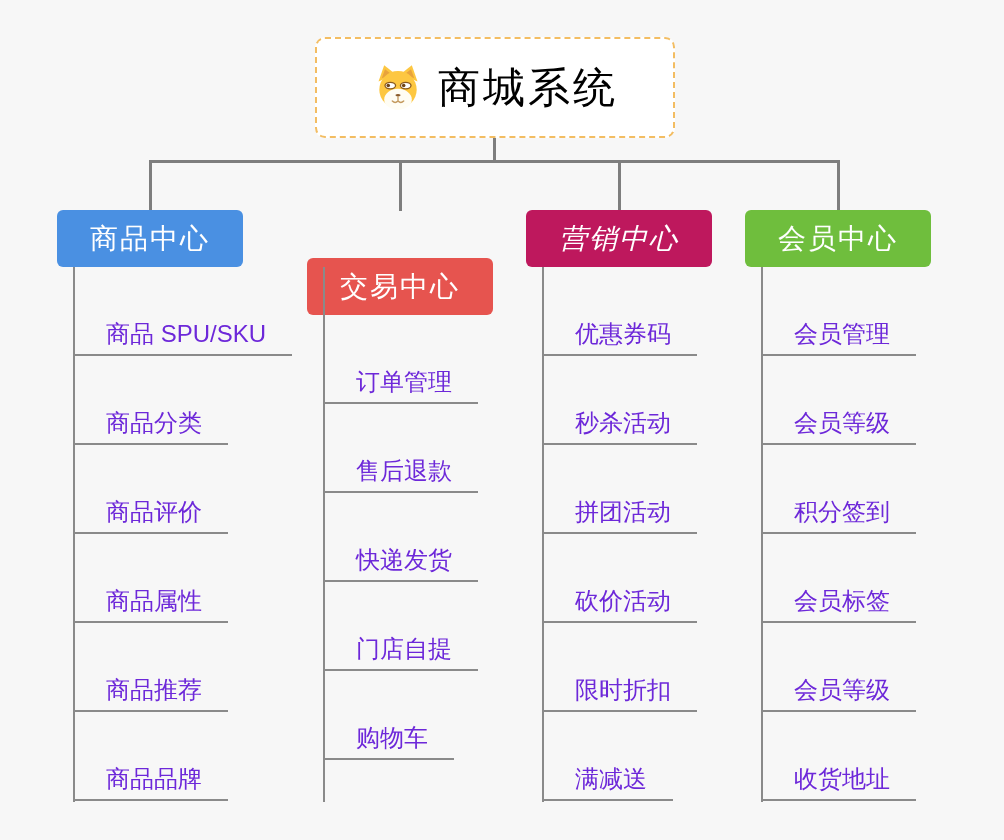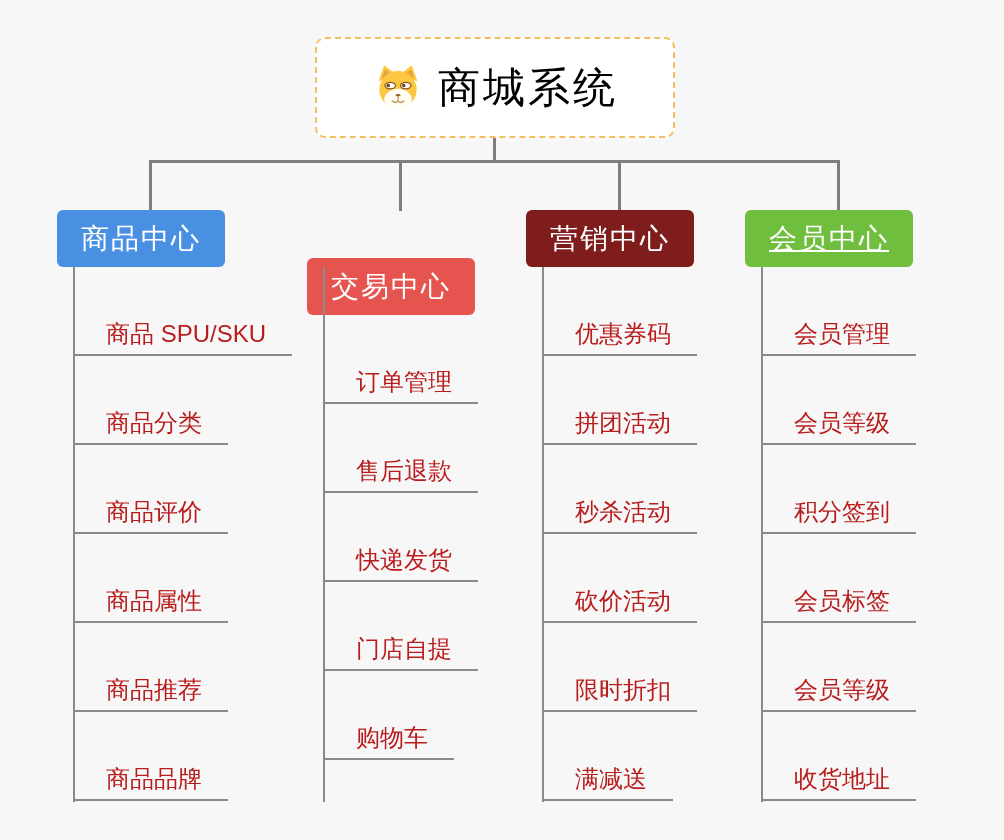--- a/index.html
+++ b/index.html
@@ -48,21 +48,21 @@
   .dog-icon svg { display: block; width: 100%; height: 100%; }
 
   
   .branch { position: absolute; top: 210px; width: 250px; }
   .branch-0 { left: 57px; }
   .branch-1 { left: 307px; }
   .branch-2 { left: 526px; }
   .branch-3 { left: 745px; }
 
   .branch-node {
-    width: 168px; height: 57px;
+    width: 186px; height: 57px;
     border-radius: 6px;
     color: #FFFFFF;
     font-size: 28px;
     letter-spacing: 2px;
     display: flex;
     align-items: center;
     justify-content: center;
     cursor: pointer;
     white-space: nowrap;
   }
@@ -79,21 +79,21 @@
     height: 89px;
     display: flex;
     align-items: flex-end;
   }
   .item-label {
     display: inline-block;
     border-bottom: 2px solid #8A8A8A;
     padding: 0 26px 7px 33px;
     font-size: 24px;
     line-height: 1.1;
-    color: #b91c1c;
+    color: #6d28d9;
     white-space: nowrap;
     cursor: pointer;
   }
 </style>
 </head>
 <body>
 
 <div class="canvas">
 
   <div class="line root-drop"></div>
@@ -165,46 +165,46 @@
       <div class="item">
           <span class="item-label">门店自提</span>
         </div>
       <div class="item">
           <span class="item-label">购物车</span>
         </div>
     </div>
   </div>
 
   <div class="branch branch-2">
-    <div class="branch-node" style="background-color: #7f1d1d;">营销中心</div>
+    <div class="branch-node" style="background-color: #be185d; font-style: italic;">营销中心</div>
     <div class="trunk"></div>
     <div class="items">
       <div class="item">
           <span class="item-label">优惠券码</span>
         </div>
       <div class="item">
+          <span class="item-label">秒杀活动</span>
+        </div>
+      <div class="item">
           <span class="item-label">拼团活动</span>
         </div>
       <div class="item">
-          <span class="item-label">秒杀活动</span>
-        </div>
-      <div class="item">
           <span class="item-label">砍价活动</span>
         </div>
       <div class="item">
           <span class="item-label">限时折扣</span>
         </div>
       <div class="item">
           <span class="item-label">满减送</span>
         </div>
     </div>
   </div>
 
   <div class="branch branch-3">
-    <div class="branch-node" style="background-color: rgb(111, 190, 61); text-decoration: underline;">会员中心</div>
+    <div class="branch-node" style="background-color: rgb(111, 190, 61);">会员中心</div>
     <div class="trunk"></div>
     <div class="items">
       <div class="item">
           <span class="item-label">会员管理</span>
         </div>
       <div class="item">
           <span class="item-label">会员等级</span>
         </div>
       <div class="item">
           <span class="item-label">积分签到</span>

